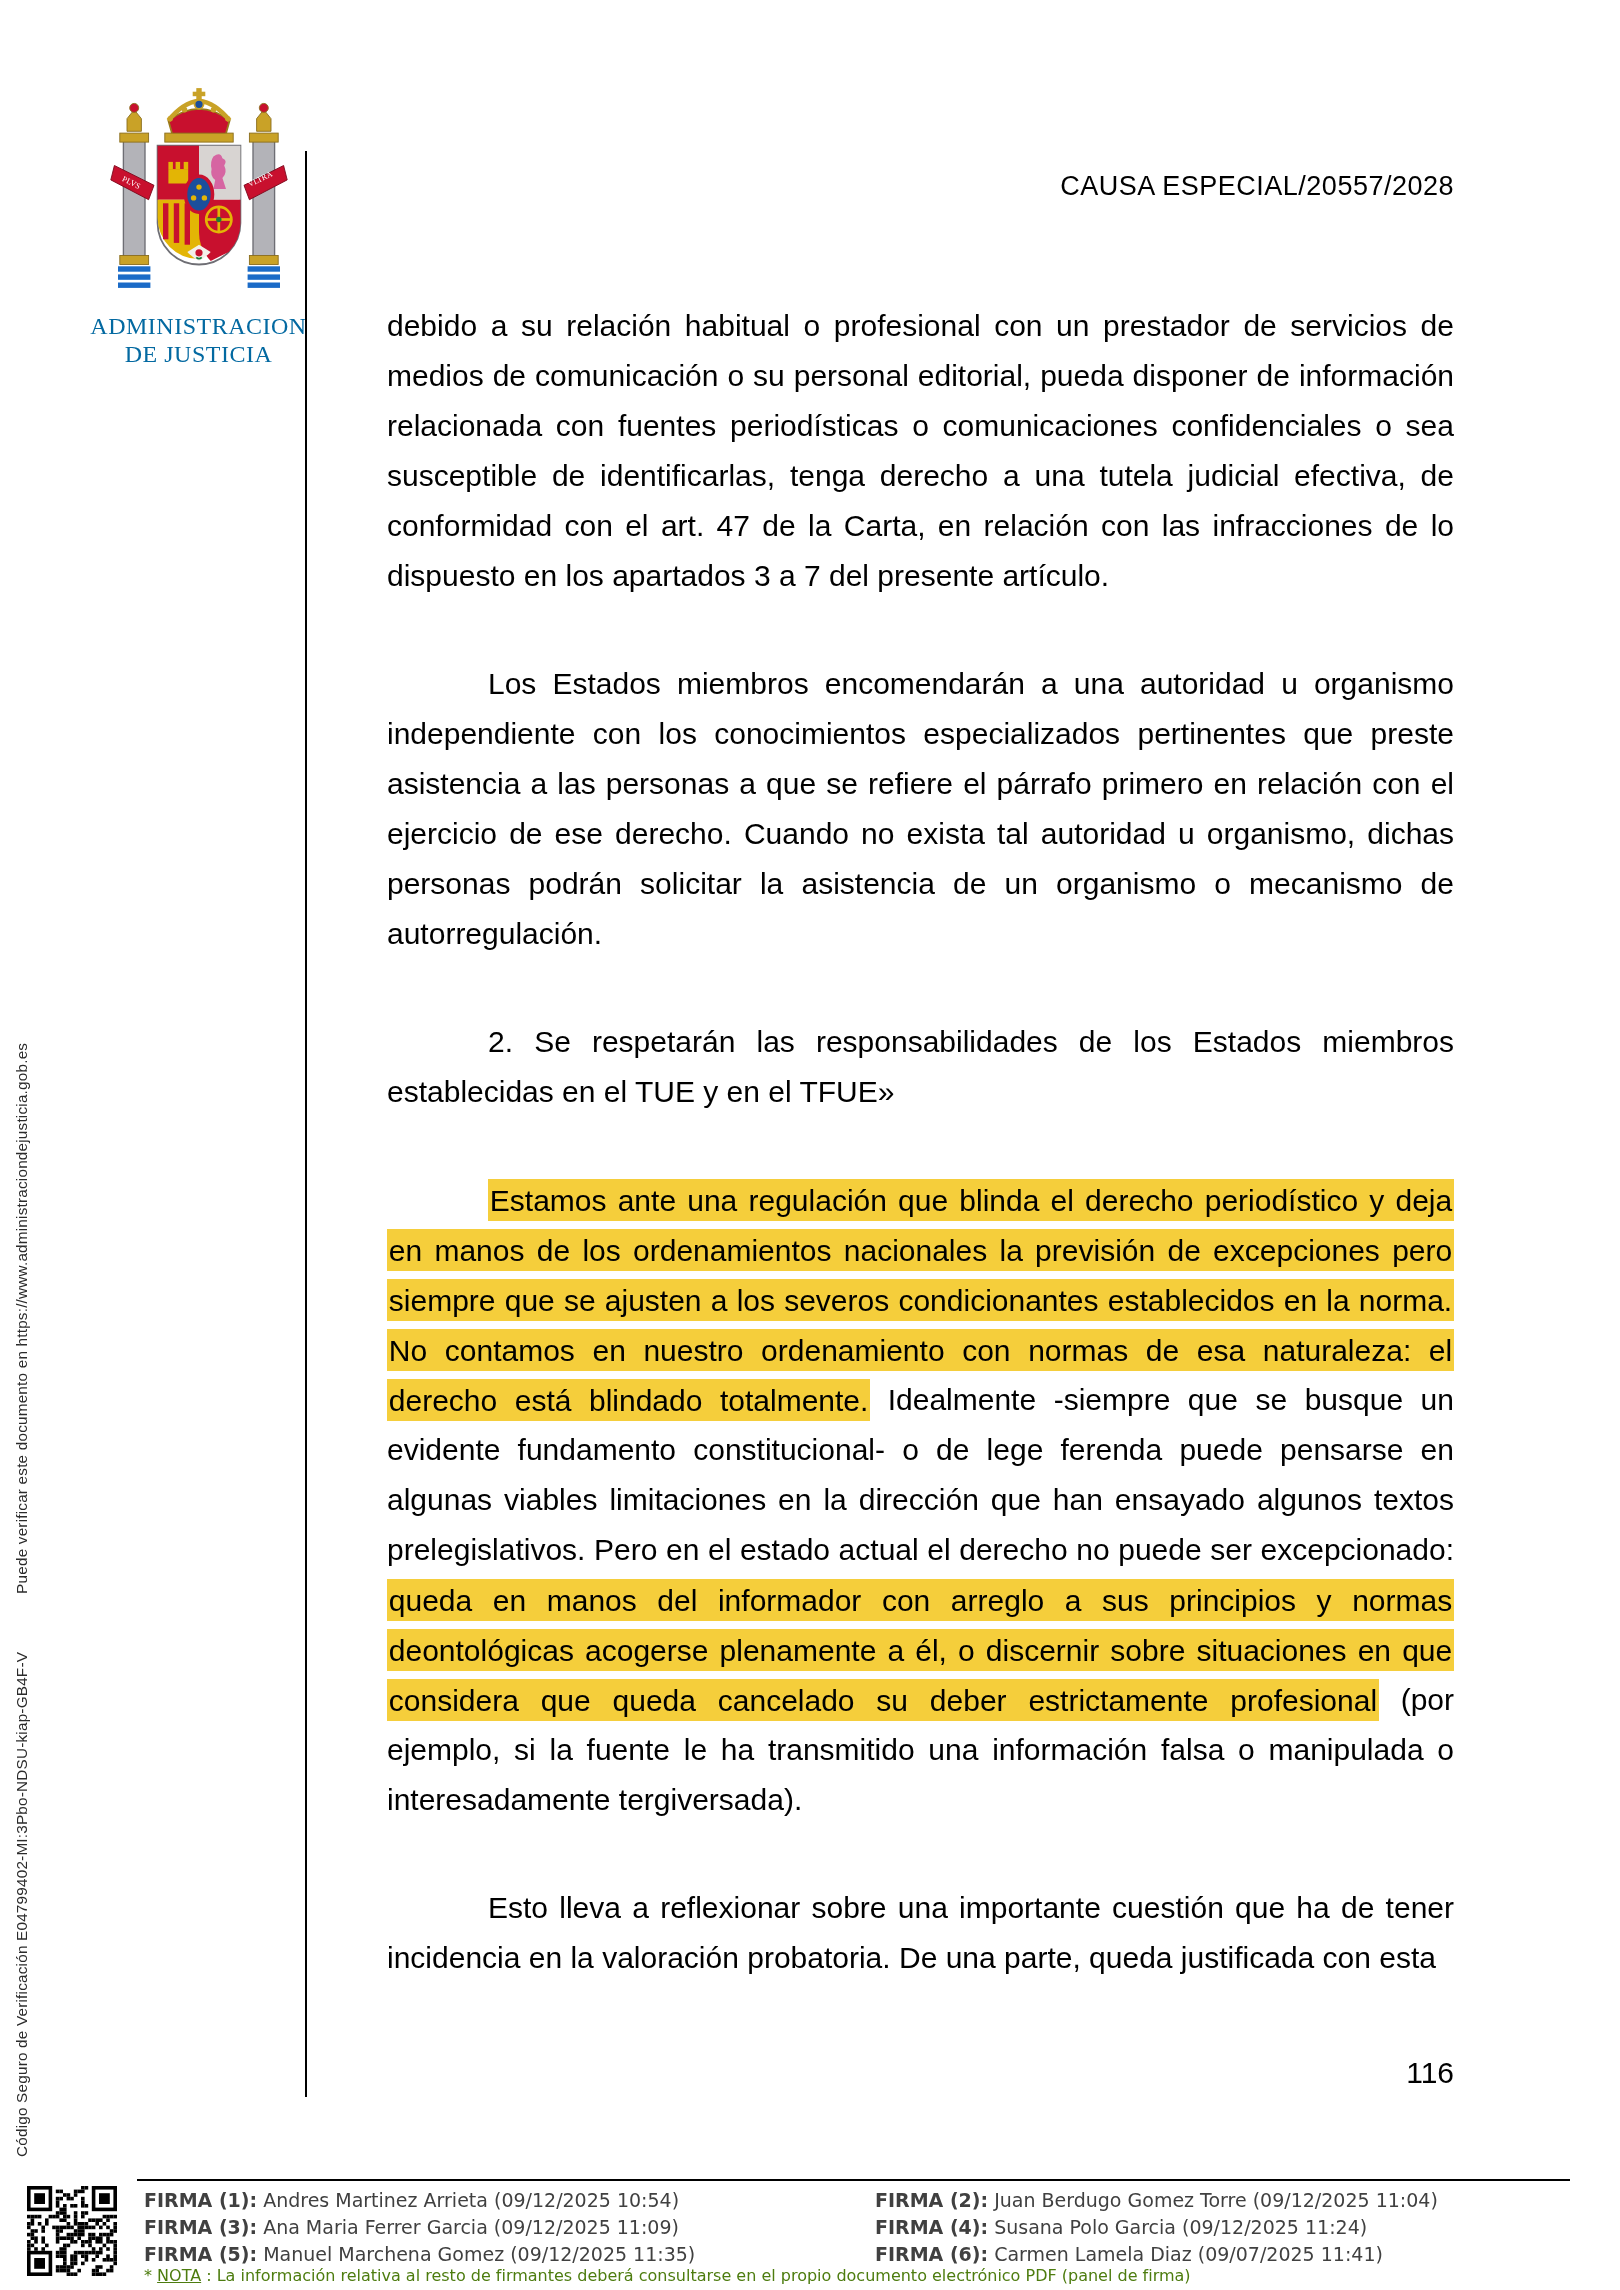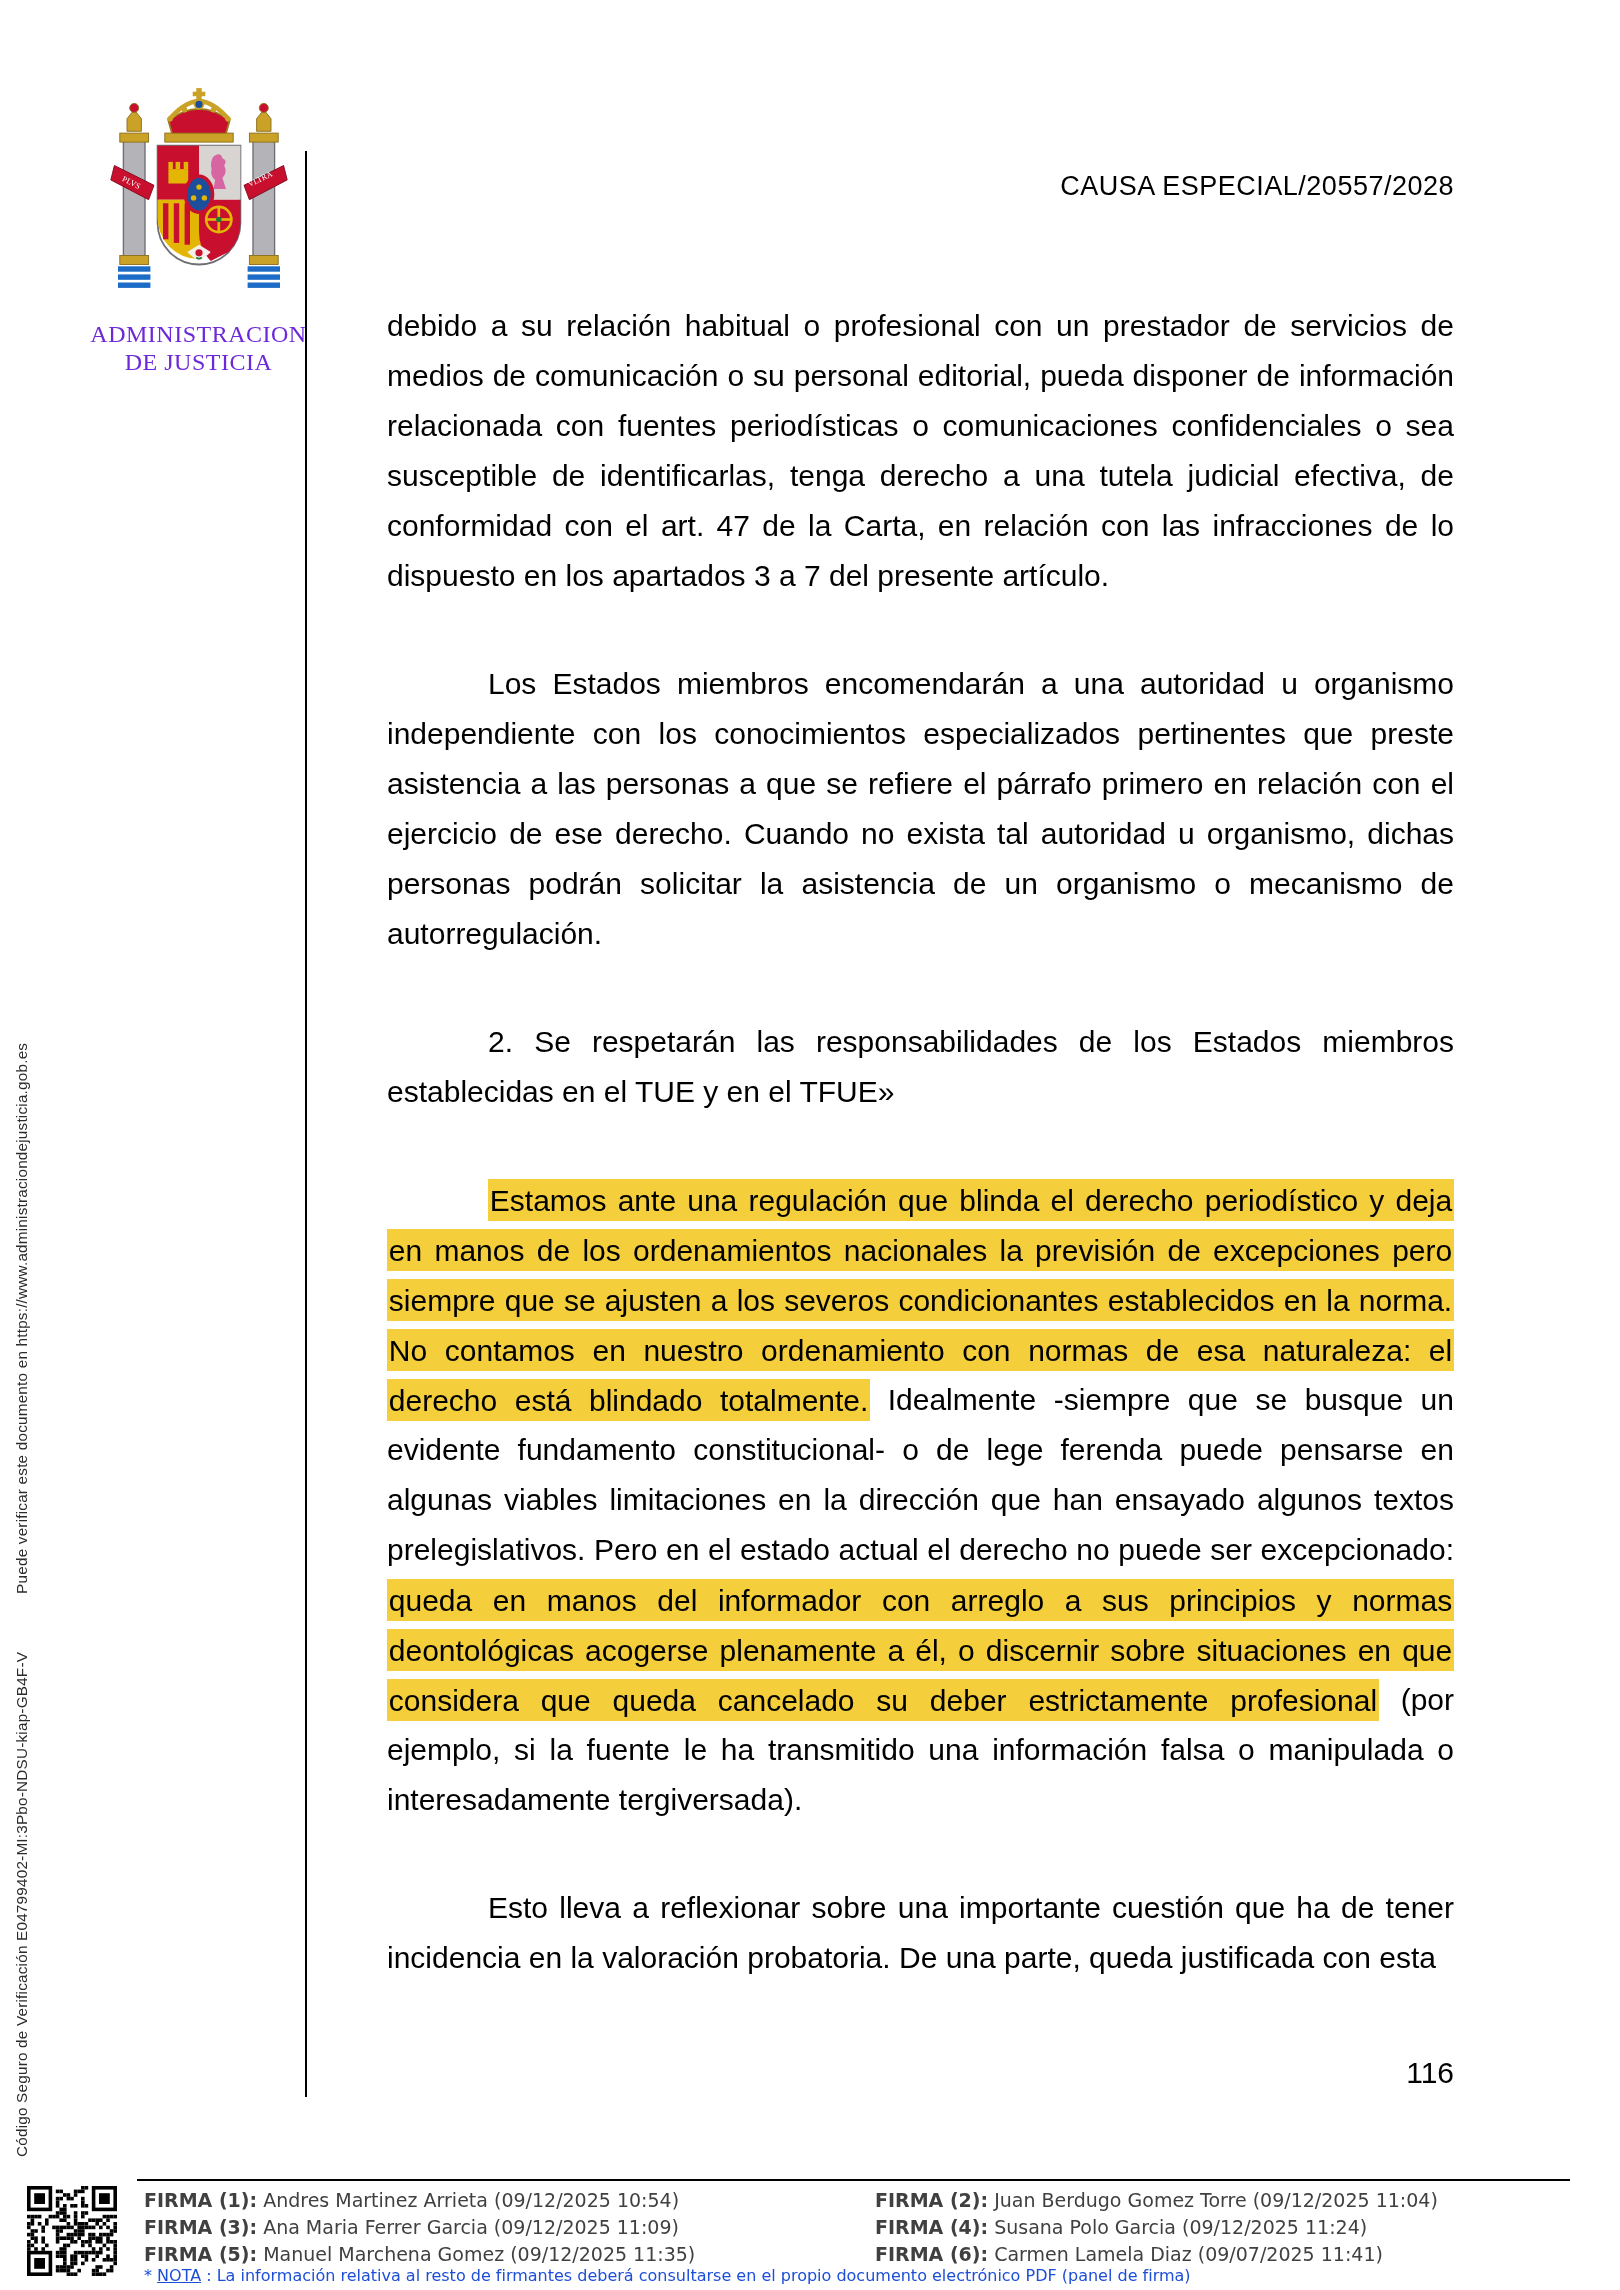--- a/index.html
+++ b/index.html
@@ -7,22 +7,22 @@
         font-family:"Liberation Sans","DejaVu Sans",sans-serif;color:#000;}
 
   
   .vertical-meta{position:absolute;left:12.6px;top:2157px;transform:rotate(-90deg);
         transform-origin:0 0;white-space:nowrap;display:flex;gap:58px;
         font-size:15.3px;color:#2b2b2b;letter-spacing:0.2px;}
 
   
   .emblem-wrap{position:absolute;left:86px;top:79px;width:225px;text-align:center;}
   .emblem-wrap svg{display:block;margin:0 auto;}
-  .org-name{margin-top:14px;font-family:"Liberation Serif","DejaVu Serif",serif;
-        font-size:24px;line-height:28px;color:#6d28d9;letter-spacing:0.5px;}
+  .org-name{margin-top:6px;font-family:"Liberation Serif","DejaVu Serif",serif;
+        font-size:24px;line-height:28px;color:#0369a1;letter-spacing:0.5px;}
 
   .vrule{position:absolute;left:305px;top:151px;width:1.8px;height:1946px;background:#000;}
 
   .case-ref{position:absolute;left:387px;top:171px;width:1067px;text-align:right;
         font-size:27px;letter-spacing:0.5px;}
 
   
   .doc-body{position:absolute;left:387px;top:301px;width:1067px;}
   .para{margin:0 0 58px 0;font-size:30px;line-height:50px;text-align:justify;}
   .para.ind{text-indent:101px;margin-top:8px;}
@@ -33,21 +33,21 @@
   .page-num{position:absolute;left:387px;top:2056px;width:1067px;text-align:right;font-size:30px;}
 
   
   .footer-rule{position:absolute;left:137px;top:2179px;width:1433px;height:1.8px;background:#000;}
   .qr{position:absolute;left:27px;top:2184px;}
   .sig-col{position:absolute;top:2187px;font-family:"DejaVu Sans","Liberation Sans",sans-serif;
         font-size:19px;line-height:27px;color:#404040;}
   .sig-col.left{left:144px;} .sig-col.right{left:875px;}
   .sig-row b{font-weight:bold;}
   .footer-note{position:absolute;left:144px;top:2266px;font-family:"DejaVu Sans","Liberation Sans",sans-serif;
-        font-size:16px;color:#1d4ed8;white-space:nowrap;}
+        font-size:16px;color:#4d7c0f;white-space:nowrap;}
   .footer-note .nlbl{text-decoration:underline;}
 </style>
 </head>
 <body>
 
 <div class="page">
 
   <div class="vertical-meta">
     <span>Código Seguro de Verificación E04799402-MI:3Pbo-NDSU-kiap-GB4F-V</span>
     <span>Puede verificar este documento en https://www.administraciondejusticia.gob.es</span>

